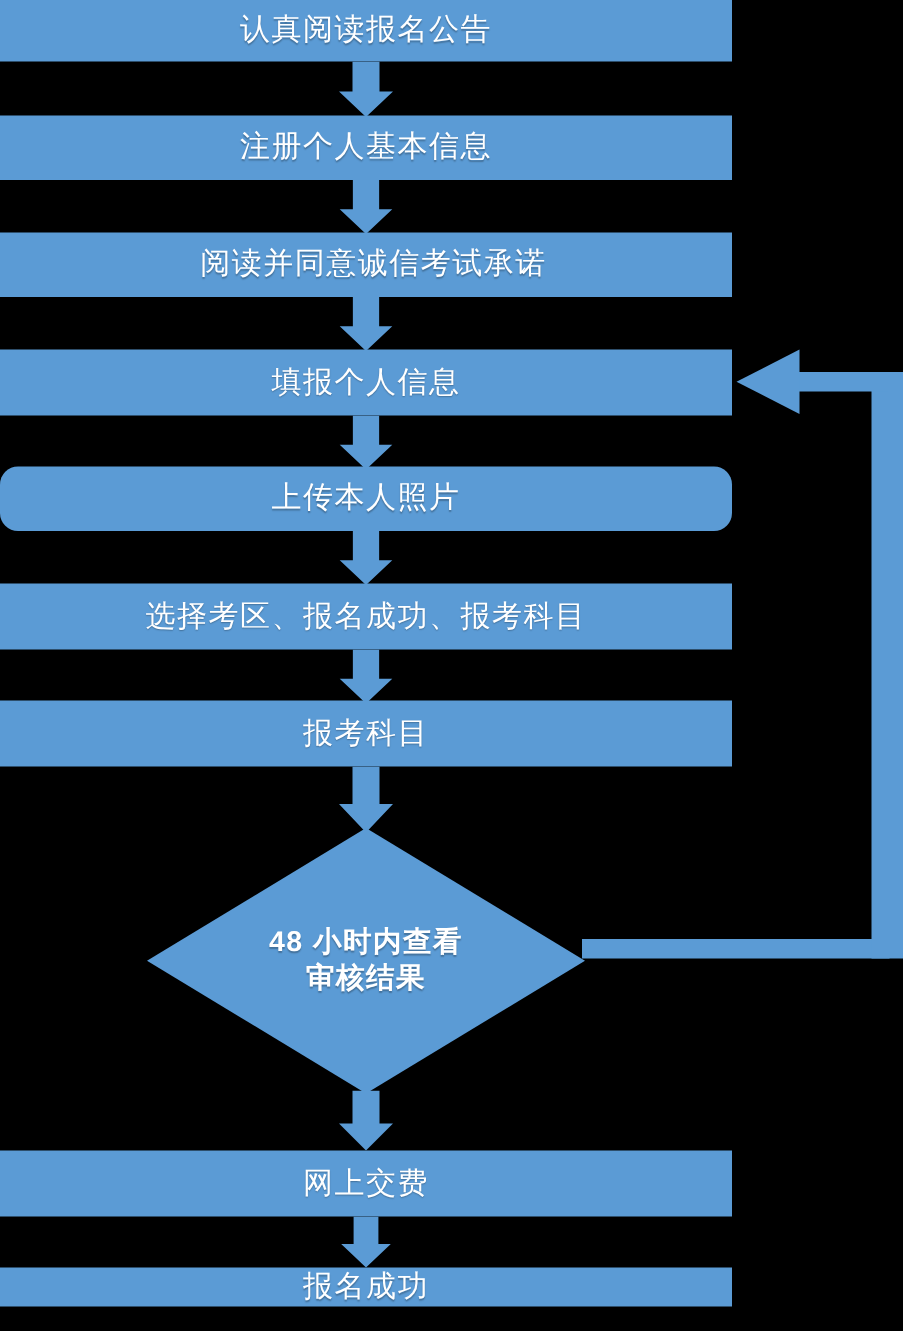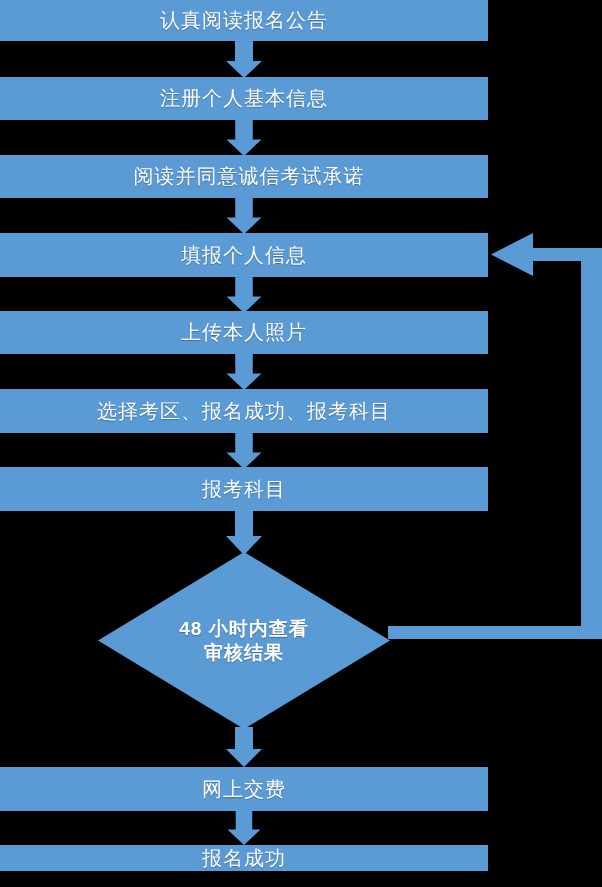--- a/index.html
+++ b/index.html
@@ -107,21 +107,21 @@
   </svg>
 
   <div class="node-box" style="top:233px; height:44px;">
     <span class="node-label">填报个人信息</span>
   </div>
 
   <svg class="arrow-down" style="left:226px; top:277px;" width="36" height="36" viewBox="0 0 36 37">
     <polygon points="9,0 27,0 27,20 36,20 18,37 0,20 9,20" fill="#5B9BD5"></polygon>
   </svg>
 
-  <div class="node-box" style="top:311px; height:43px;">
+  <div class="node-box" style="top:311px; height:43px;border-radius:12px;">
     <span class="node-label">上传本人照片</span>
   </div>
 
   <svg class="arrow-down" style="left:226px; top:354px;" width="36" height="36" viewBox="0 0 36 37">
     <polygon points="9,0 27,0 27,20 36,20 18,37 0,20 9,20" fill="#5B9BD5"></polygon>
   </svg>
 
   <div class="node-box" style="top:389px; height:44px;">
     <span class="node-label">选择考区、报名成功、报考科目</span>
   </div>

